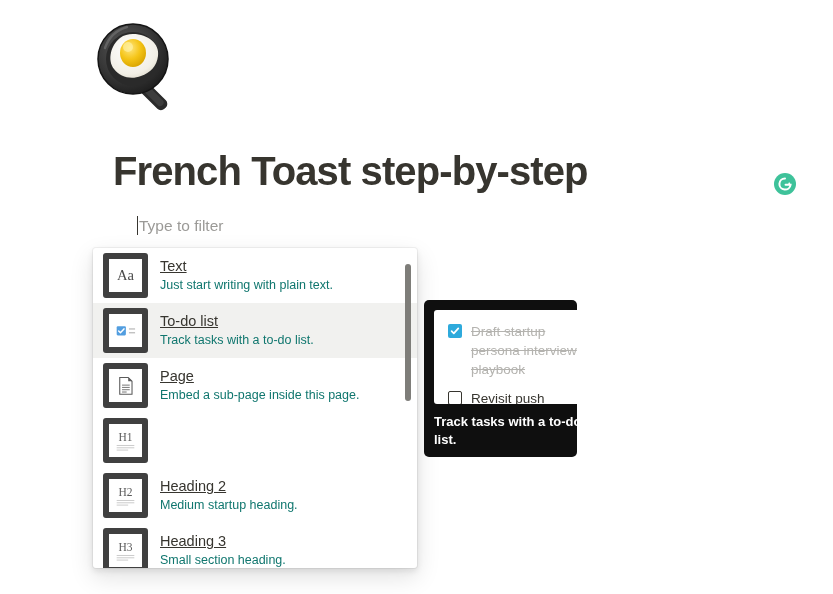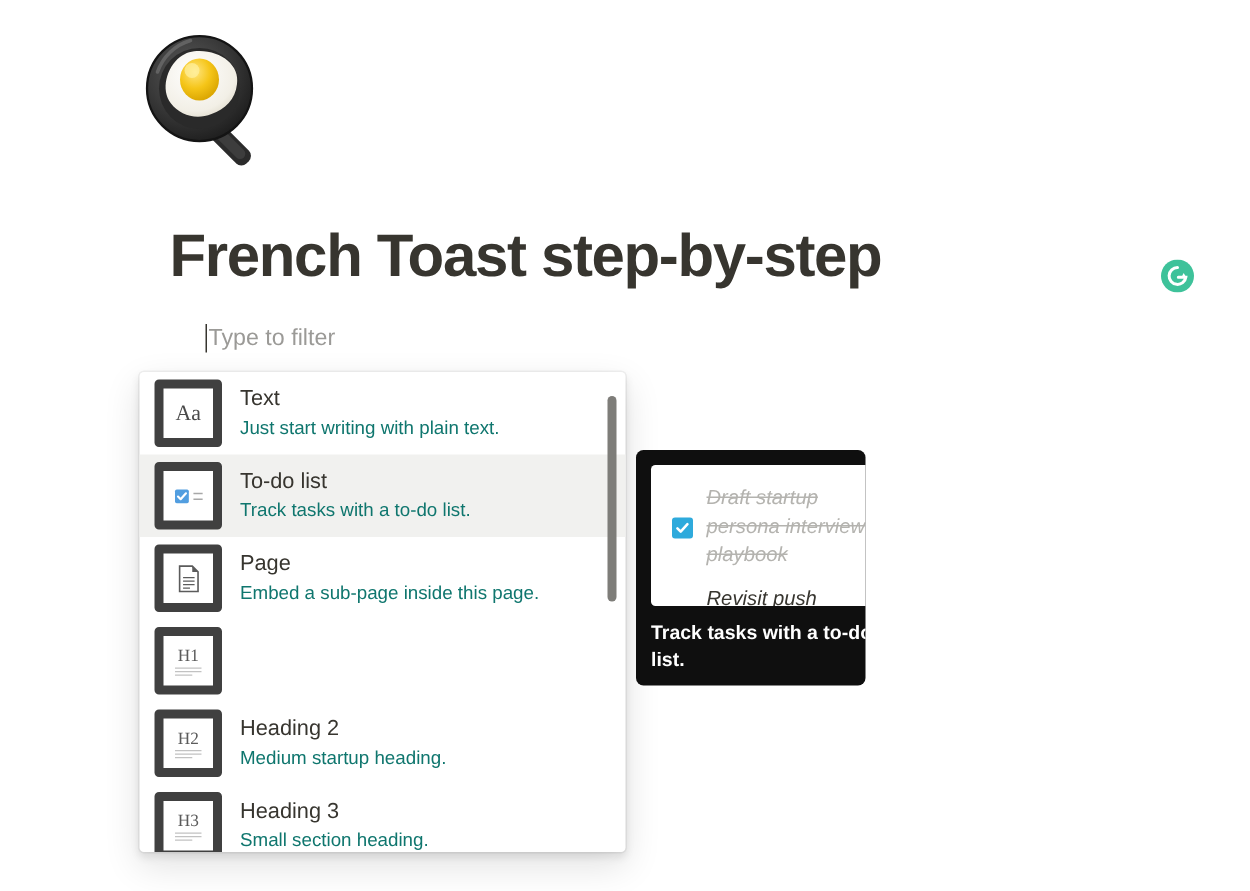--- a/index.html
+++ b/index.html
@@ -110,20 +110,21 @@
     margin-right: 12px;
   }
   .menu-icon-box svg { display: block; }
 
   .menu-text { min-width: 0; }
   .menu-title {
     font-size: 14.5px;
     color: #37352f;
     line-height: 19px;
     white-space: nowrap;
+    text-decoration: underline;
   }
   .menu-desc {
     font-size: 12.5px;
     color: #0f766e;
     line-height: 17px;
     margin-top: 1px;
     white-space: nowrap;
   }
 
   
@@ -152,23 +153,22 @@
   .preview-card {
     width: 153px;
     height: 94px;
     background: #ffffff;
     border-radius: 3px;
     padding: 12px 0 0 14px;
     overflow: hidden;
   }
   .todo-row {
     display: flex;
-    align-items: center;
+    align-items: flex-start;
     margin-bottom: 10px;
-    font-style: italic;
   }
   .todo-box {
     flex: 0 0 auto;
     width: 14px;
     height: 14px;
     border-radius: 2px;
     margin-right: 9px;
     margin-top: 2px;
   }
   .todo-box.checked {

